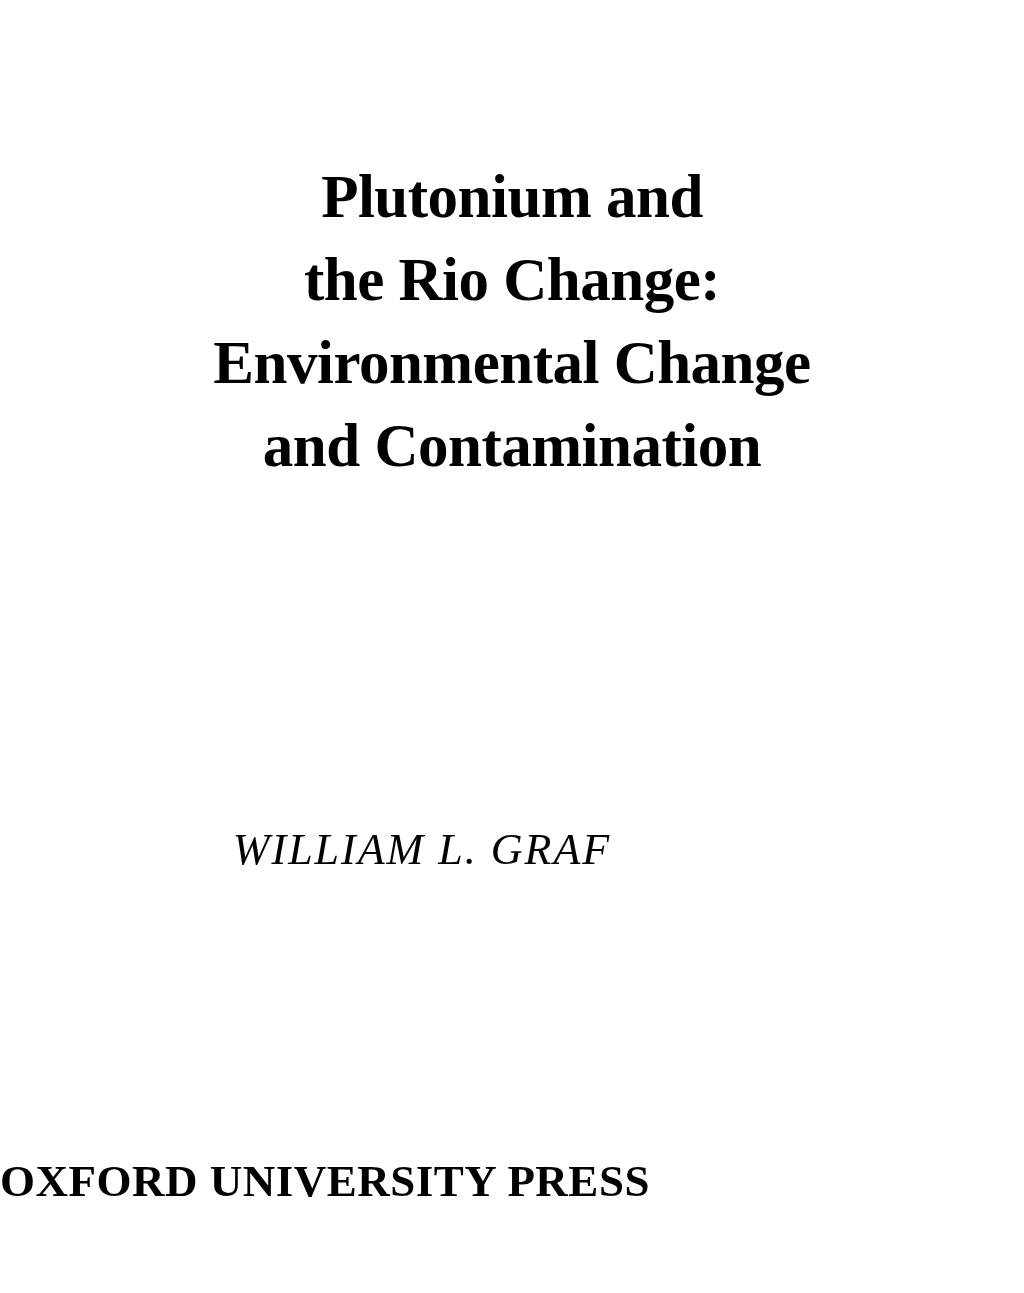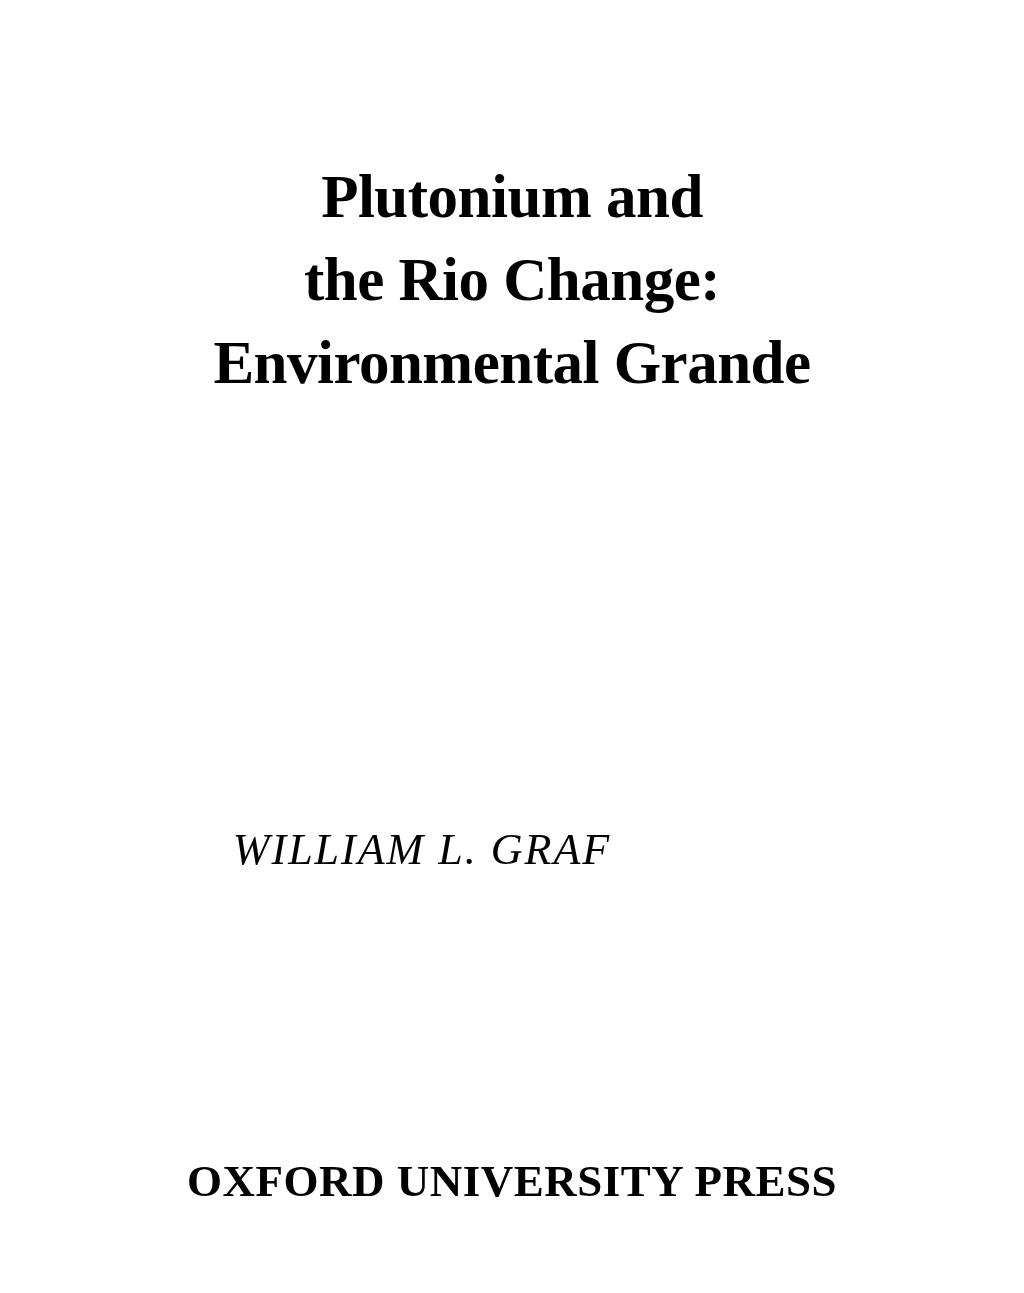--- a/index.html
+++ b/index.html
@@ -47,39 +47,39 @@
     font-style: italic;
     font-size: 44px;
     letter-spacing: 2px;
     white-space: nowrap;
   }
   .publisher-block {
     position: absolute;
     top: 1155px;
     left: 0;
     width: 1024px;
-    text-align: center;
   }
   .publisher {
     font-family: "Liberation Serif", serif;
     font-weight: bold;
     font-size: 45px;
     letter-spacing: 0.5px;
     white-space: nowrap;
   }
 </style>
 </head>
 <body>
 
 <div class="page">
 
   <div class="title-block">
     <div class="title-line">Plutonium and</div>
     <div class="title-line">the Rio Change:</div>
-    <div class="title-line">Environmental Grande</div>
+    <div class="title-line">Environmental Change</div>
+    <div class="title-line">and Contamination</div>
   </div>
 
   <div class="author-block">
     <div class="author">WILLIAM L. GRAF</div>
   </div>
 
   <div class="publisher-block">
     <div class="publisher">OXFORD UNIVERSITY PRESS</div>
   </div>
 

